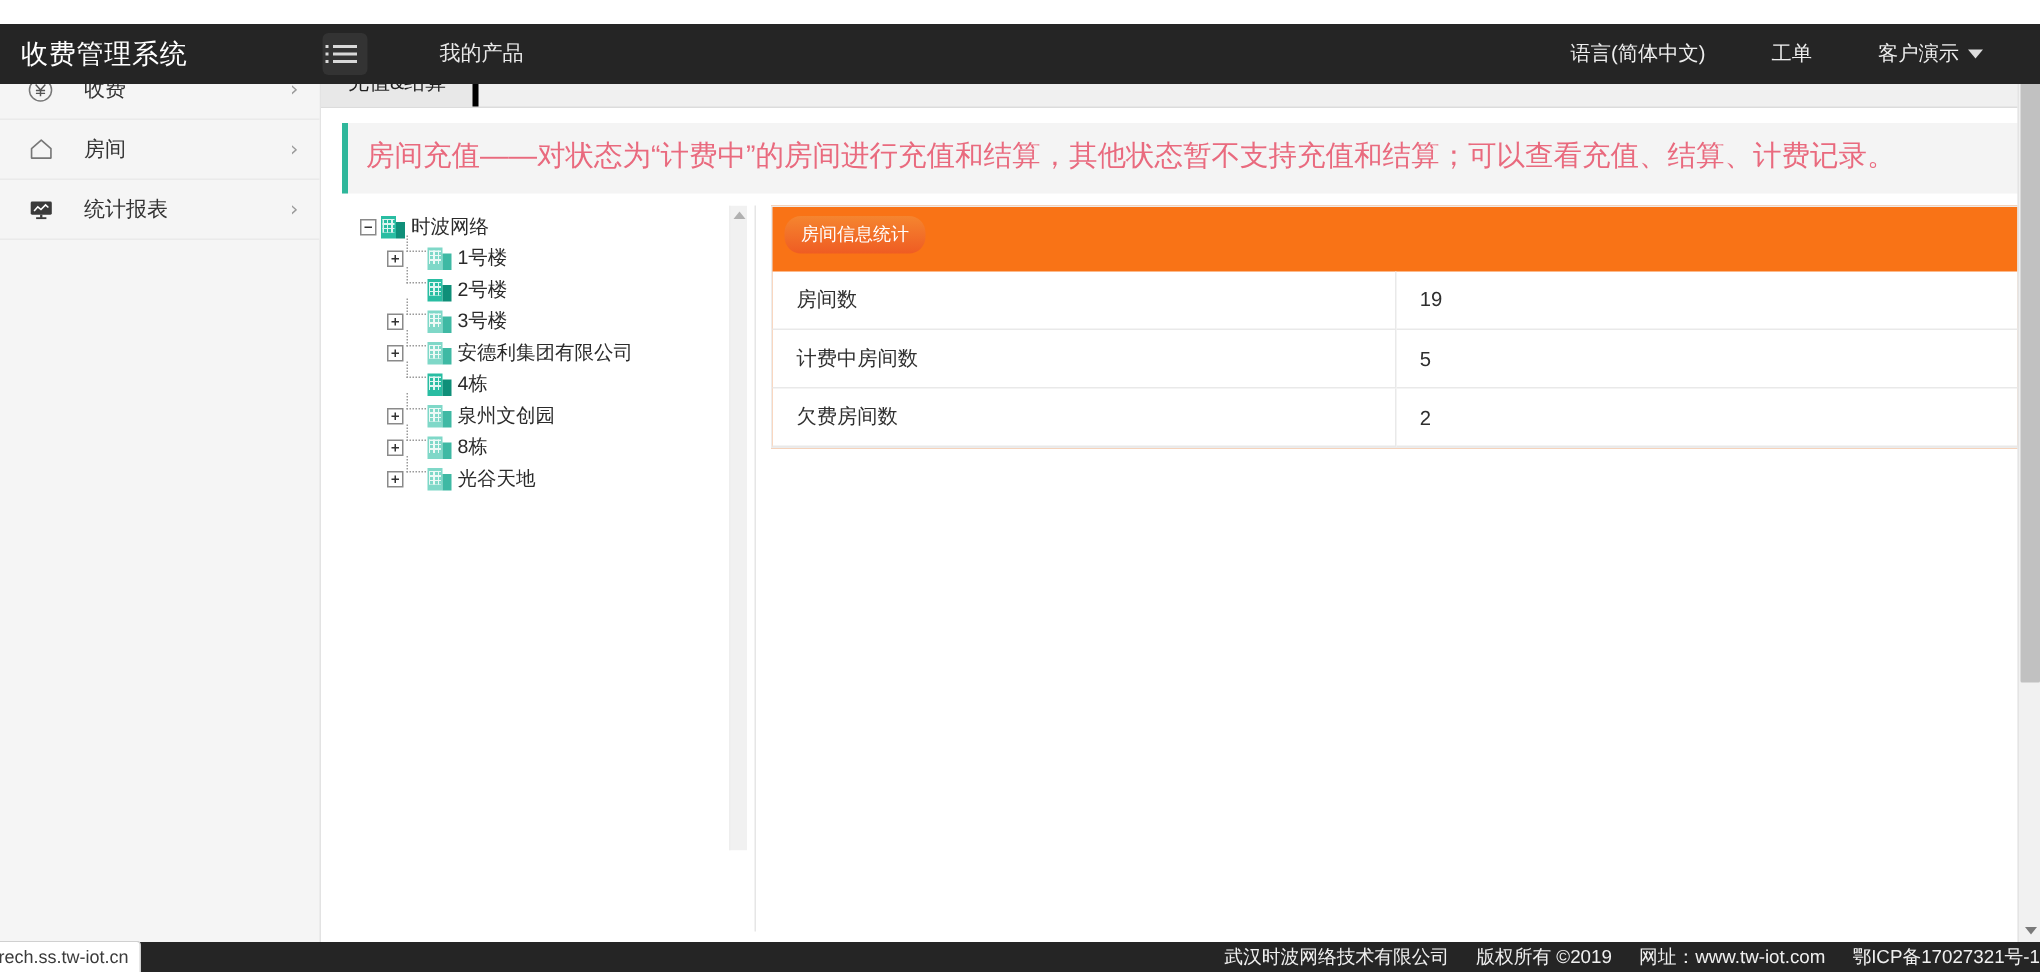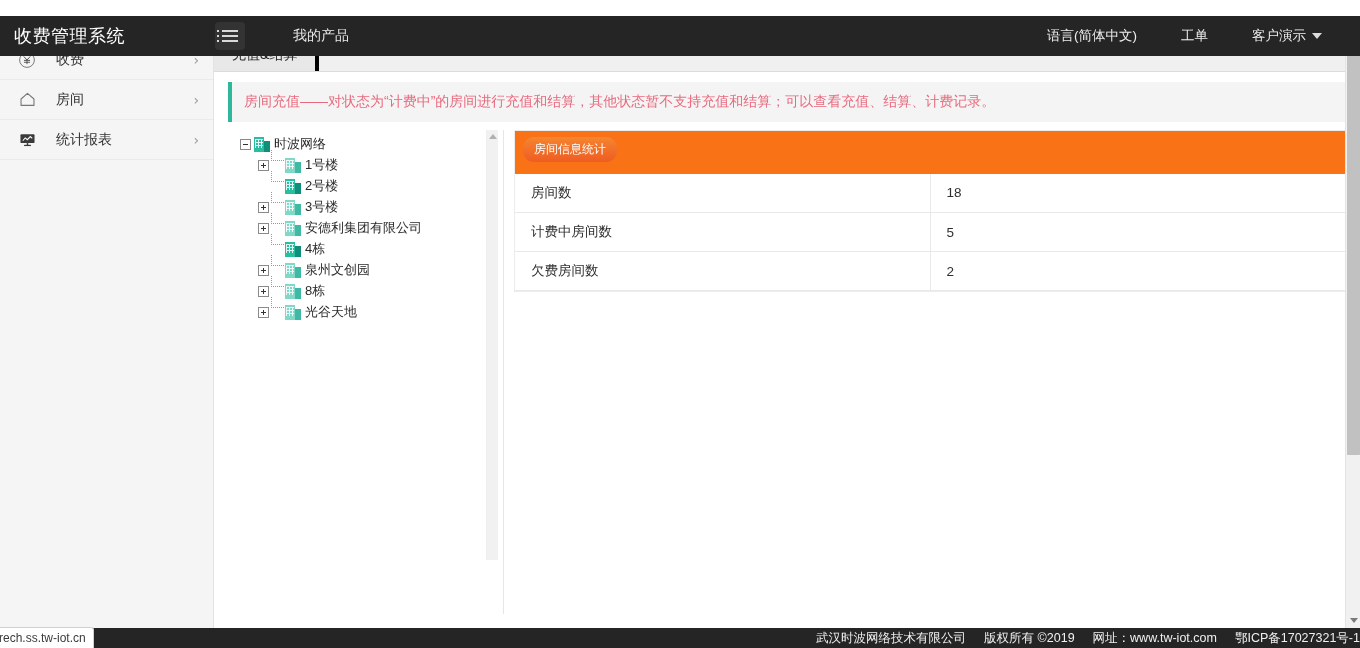--- a/index.html
+++ b/index.html
@@ -141,21 +141,21 @@
     background: #e8e8e8;
     color: #1f1f1f;
   }
 
   
   .alert-wrap { padding: 10px 14px 0 14px; }
   .alert {
     background: #f4f4f4;
     border-left: 4px solid #2fb79b;
     color: #e96a7e;
-    font-size: 14px;
+    font-size: 19px;
     line-height: 1.4;
     padding: 10px 12px;
     white-space: nowrap;
     overflow: hidden;
   }
 
   
   .content-row {
     display: flex;
     padding: 8px 14px 0 14px;
@@ -572,21 +572,21 @@
 
     <div class="info-panel">
       <div class="card">
         <div class="badge-row">
           <span class="badge">房间信息统计</span>
         </div>
         <table class="stat">
           <tbody>
               <tr>
             <td class="k">房间数</td>
-            <td>18</td>
+            <td>19</td>
           </tr>
           <tr>
             <td class="k">计费中房间数</td>
             <td>5</td>
           </tr>
           <tr>
             <td class="k">欠费房间数</td>
             <td>2</td>
           </tr>
         </tbody>

